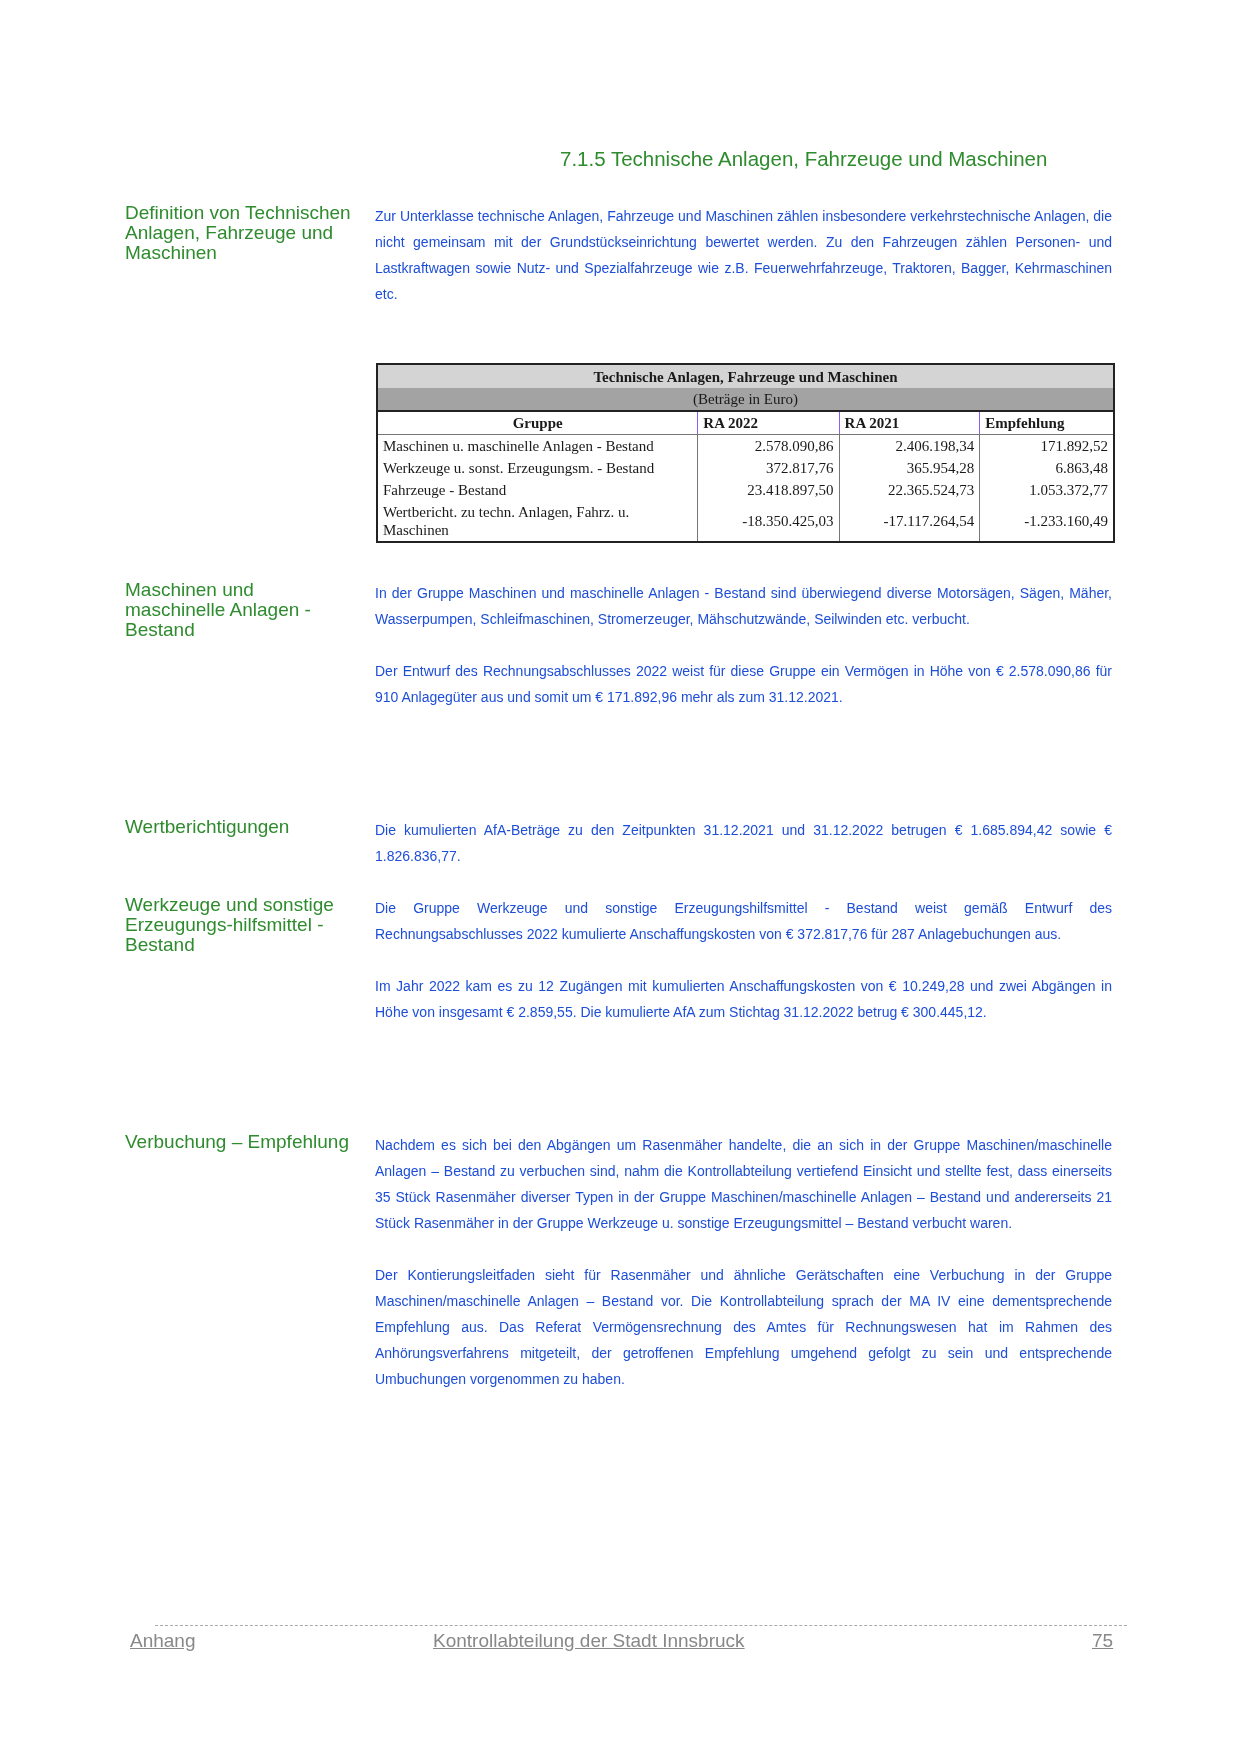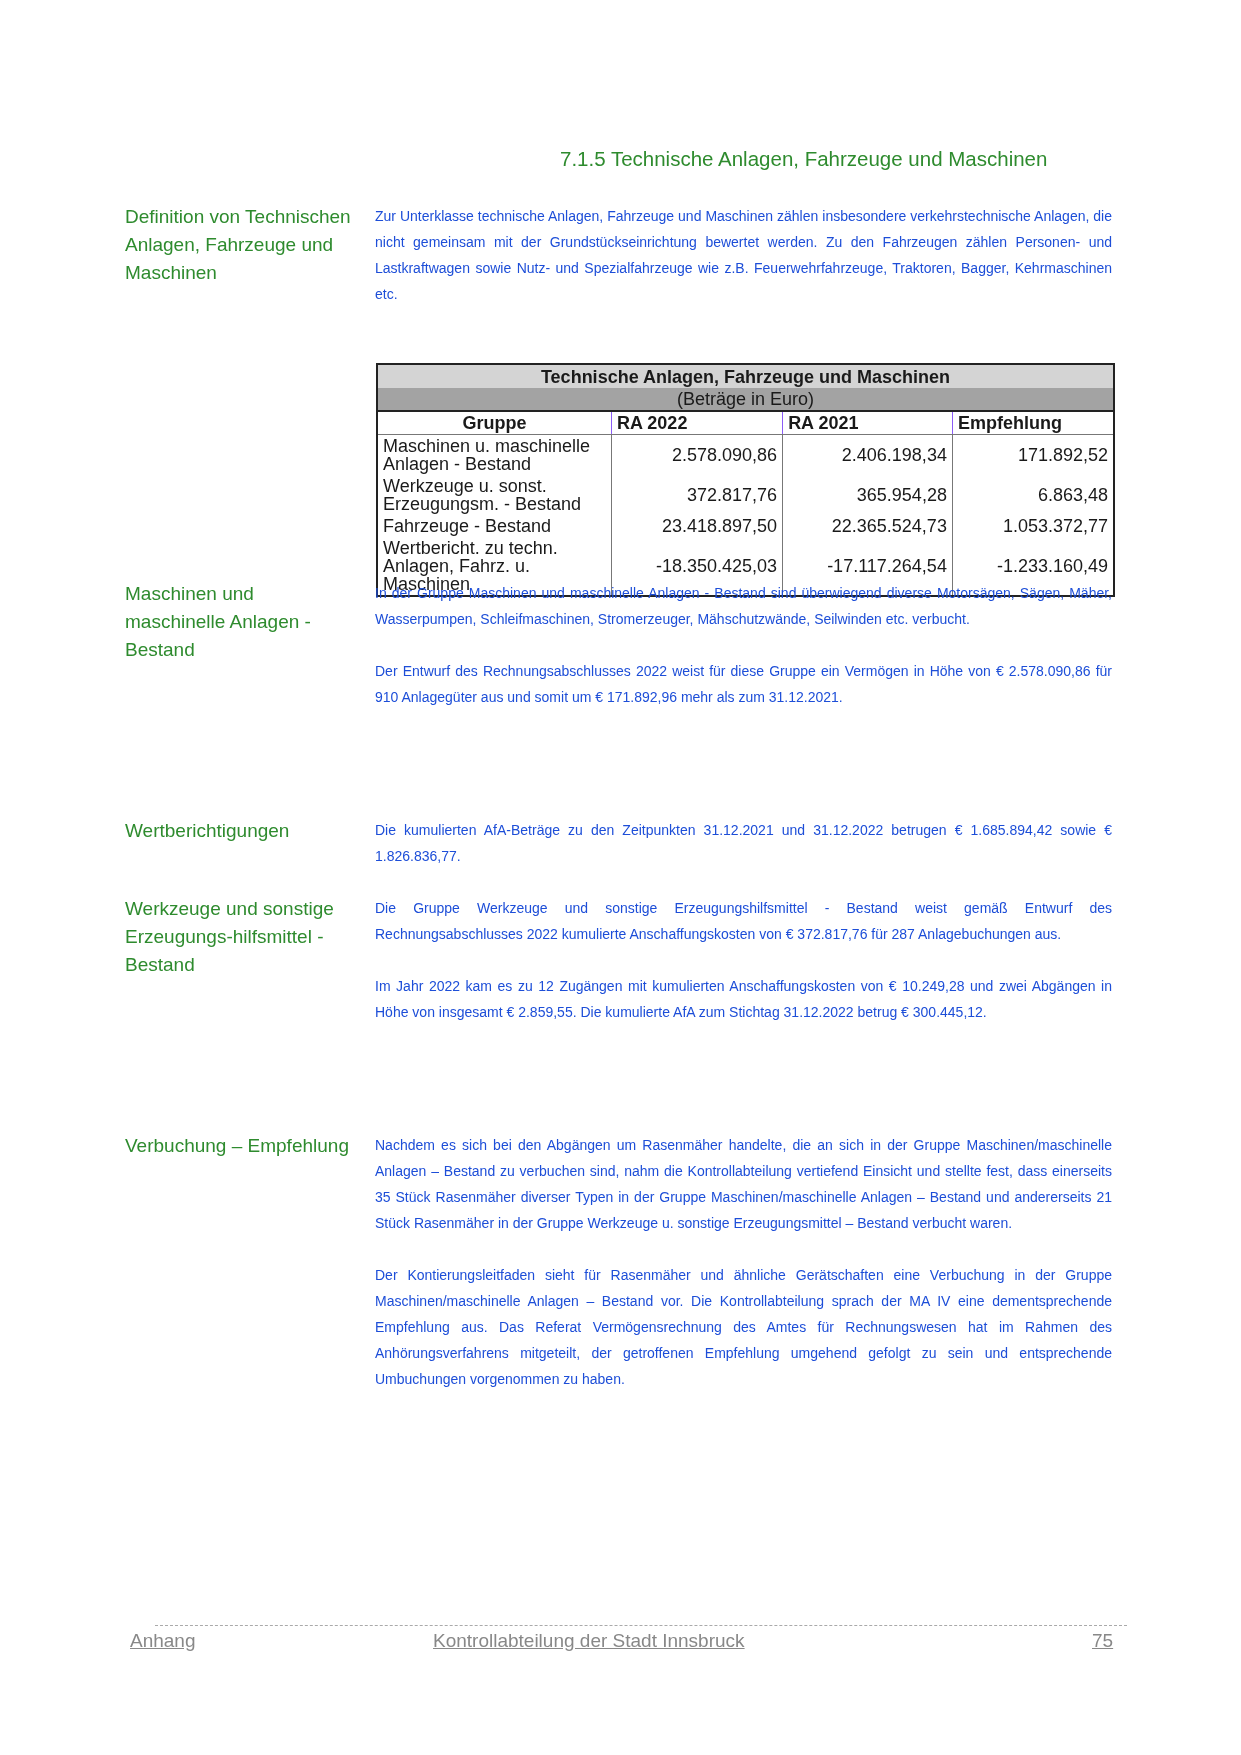--- a/index.html
+++ b/index.html
@@ -1,21 +1,21 @@
 <!DOCTYPE html>
 <html><head>
 <meta charset="utf-8">
 <style>
   html, body { margin: 0; padding: 0; background: #ffffff; }
   body { width: 1241px; height: 1755px; position: relative; font-family: "Liberation Sans", sans-serif; color: #1a1a1a; }
   .heading { position: absolute; left: 560px; top: 147px; font-size: 20.5px; color: #2e8b2e; }
-  .label { position: absolute; left: 125px; width: 230px; font-size: 19px; line-height: 28px; color: #2e8b2e; }
+  .label { position: absolute; left: 125px; width: 230px; font-size: 19px; line-height: 20px; color: #2e8b2e; }
   .body-text { position: absolute; left: 375px; width: 737px; font-size: 14px; line-height: 26px; text-align: justify; color: #1d4ed8; }
   .body-text p { margin: 0 0 26px 0; }
-  .tbl { position: absolute; left: 376px; top: 363px; width: 739px; border: 2px solid #222; border-collapse: collapse; font-size: 18px; }
+  .tbl { position: absolute; left: 376px; top: 363px; width: 739px; border: 2px solid #222; border-collapse: collapse; font-size: 15px; font-family: Liberation Serif, serif; }
   .tbl td, .tbl th { padding: 2px 5px; line-height: 18px; }
   .tbl .title-row td { background: #d4d4d4; text-align: center; font-weight: bold; padding-top: 3px; }
   .tbl .sub-row td { background: #a3a3a3; text-align: center; font-weight: normal; border-bottom: 2px solid #222; }
   .tbl th { text-align: left; font-weight: bold; border-left: 1px solid #8b5cf6; border-bottom: 1px solid #777; }
   .tbl th.first { text-align: center; border-left: none; }
   .tbl td.num { text-align: right; border-left: 1px solid #777; padding-left: 44px; }
   .tbl .sum td { background: #d4d4d4; font-weight: bold; border-top: 2px solid #222; }
   .footer-line { position: absolute; left: 155px; top: 1625px; width: 972px; border-top: 1.5px dashed #aaa; }
   .footer { position: absolute; top: 1630px; font-size: 19px; color: #888; text-decoration: underline; }
 </style>

